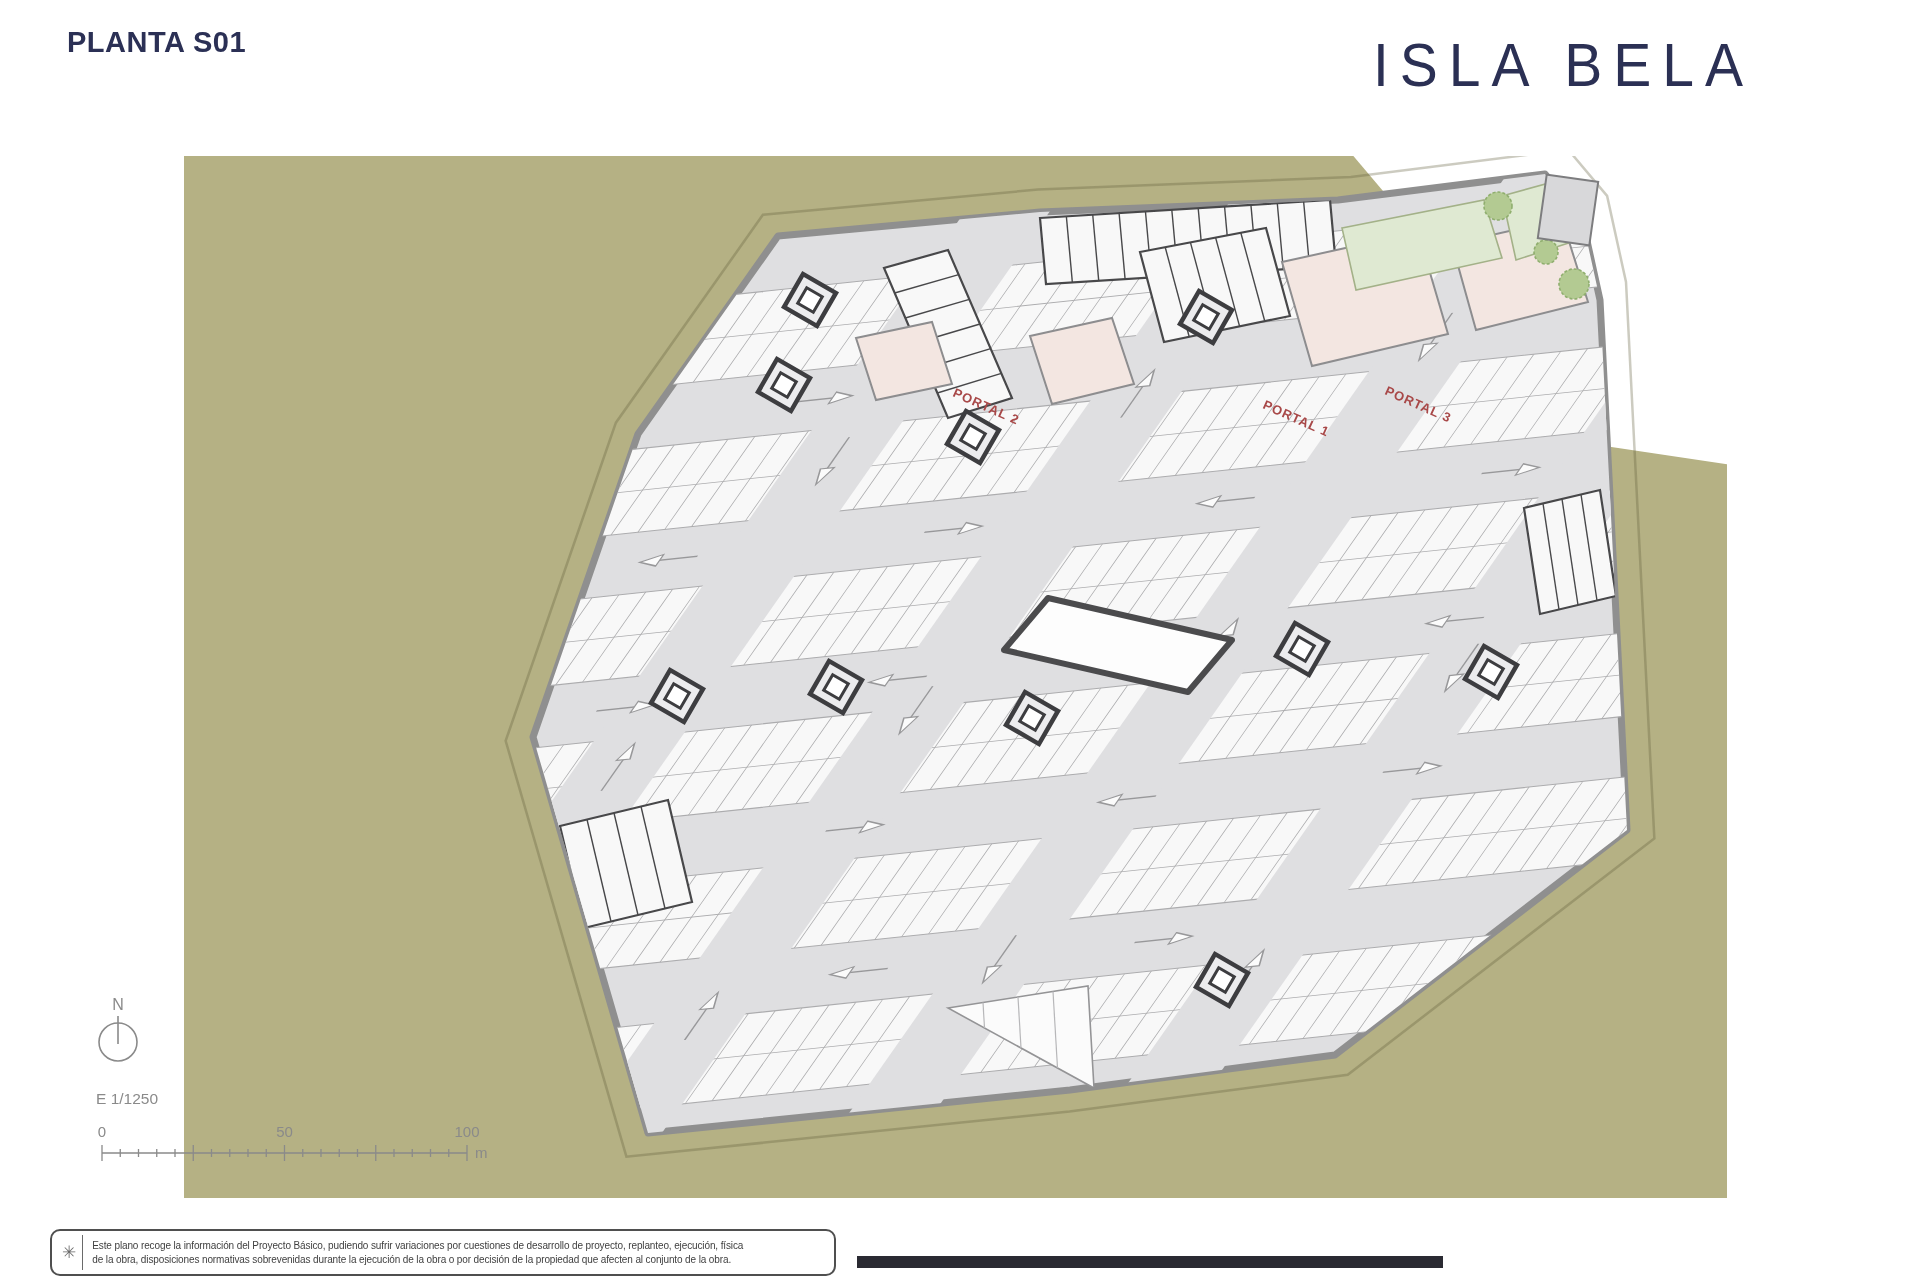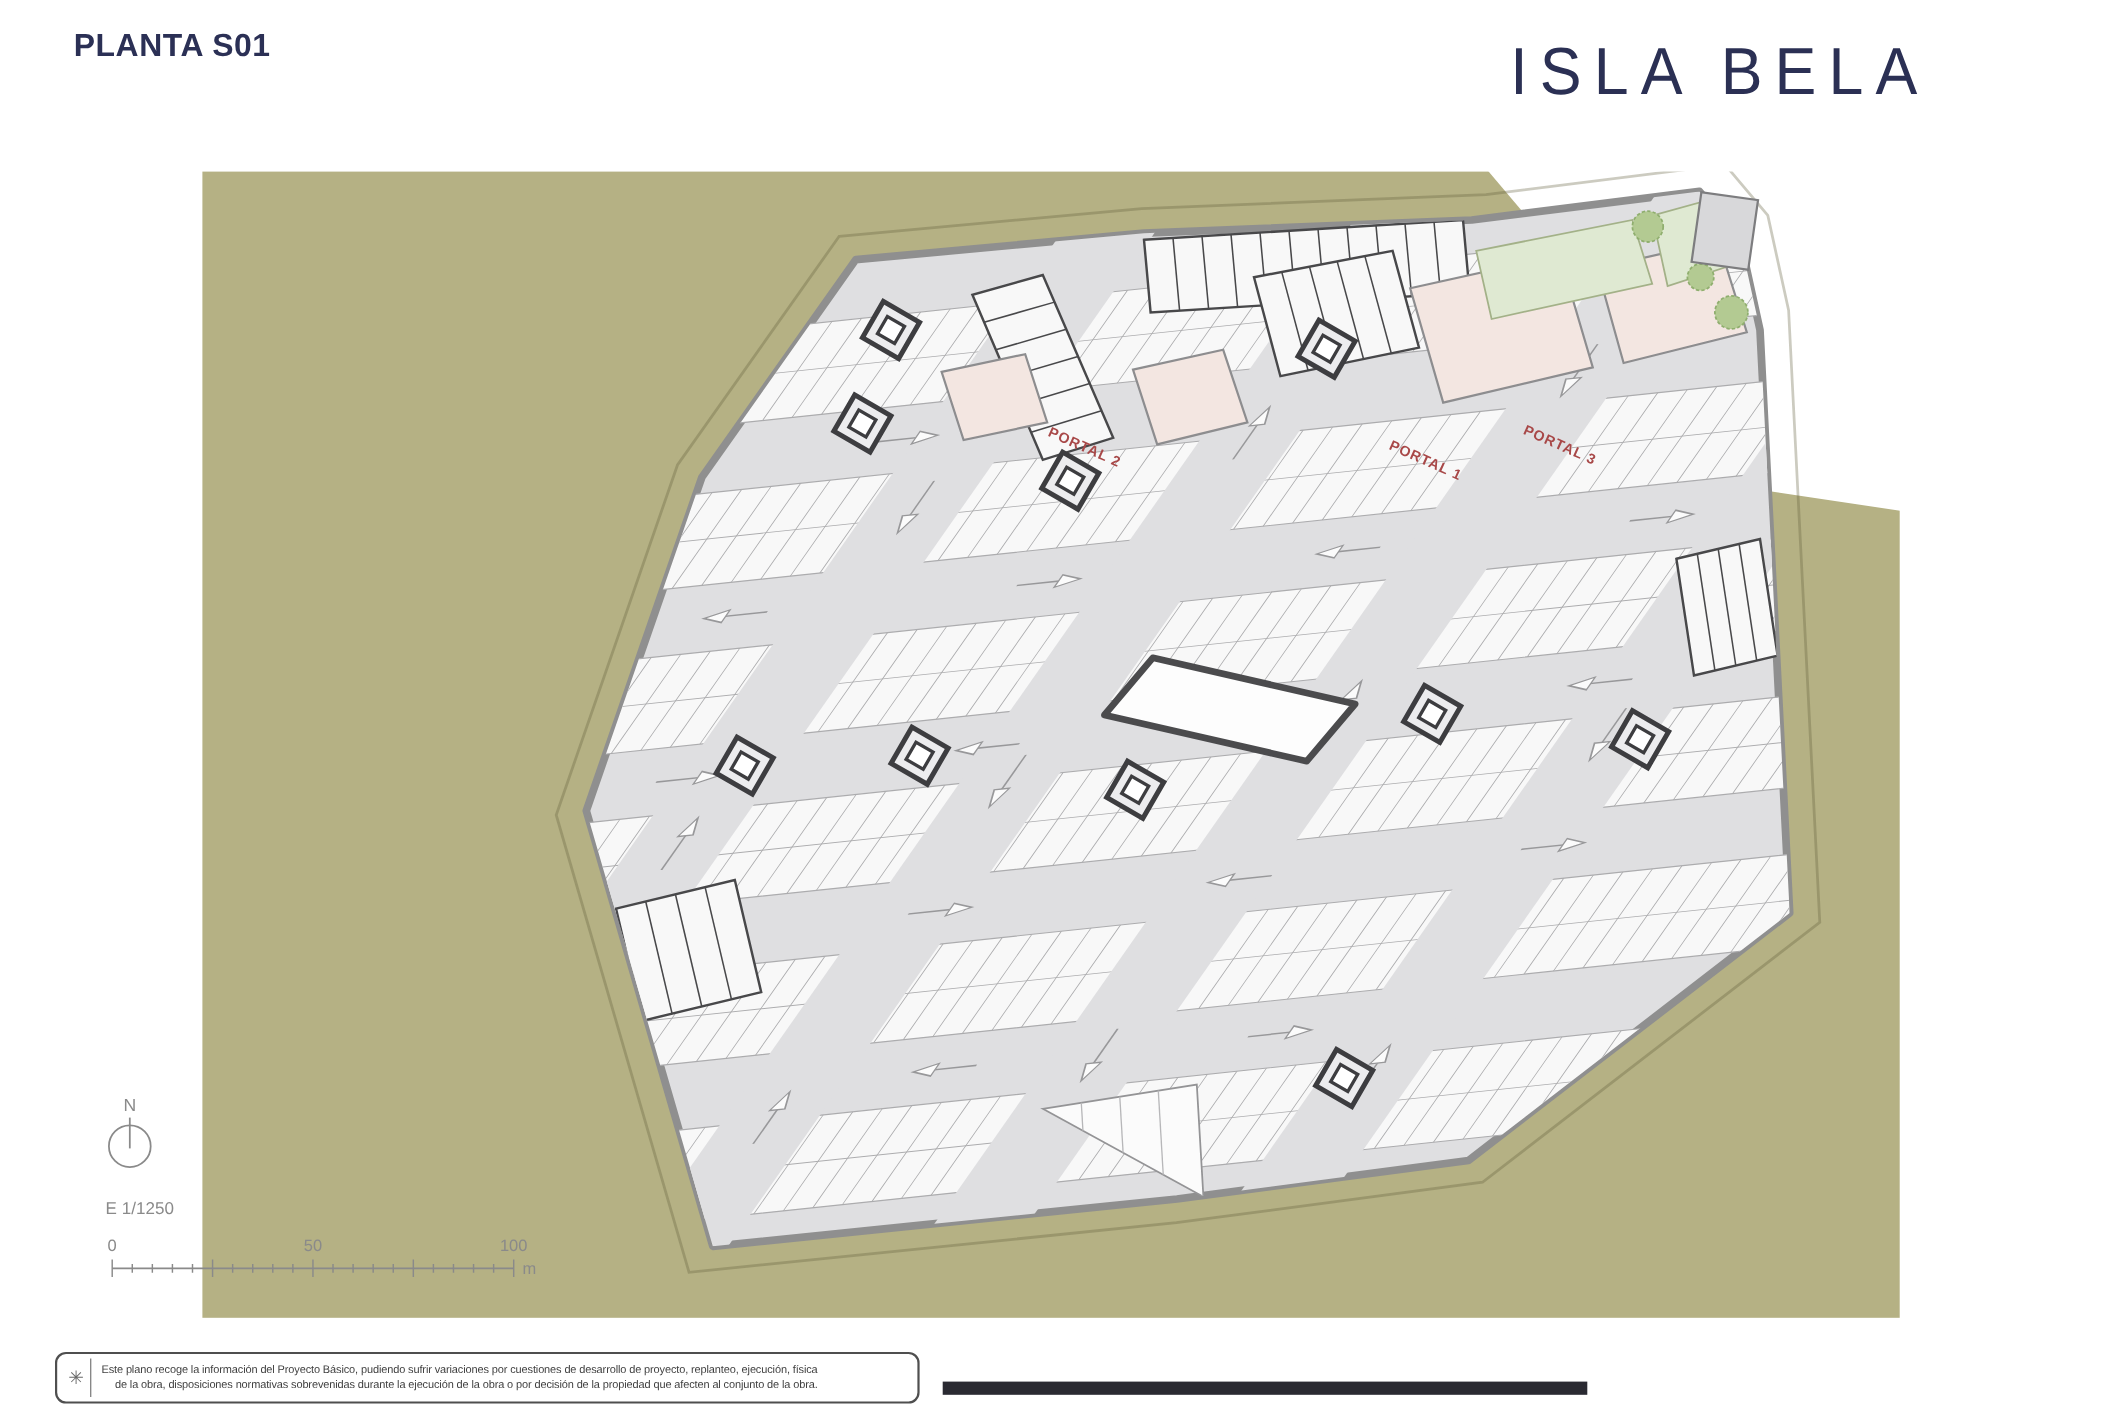--- a/index.html
+++ b/index.html
@@ -9,21 +9,21 @@
          color:#2b3055;letter-spacing:.5px;white-space:nowrap;}
   .brand-top{position:absolute;top:30px;right:74px;font-size:57px;font-weight:200;
          color:#2b3054;letter-spacing:11px;white-space:nowrap;transform:scaleY(1.06);
          transform-origin:top right;}
   #plan{position:absolute;left:0;top:0;}
   .disclaimer{position:absolute;left:50px;top:1229px;width:786px;height:47px;
          border:2px solid #4f4f4f;border-radius:10px;background:#ffffff;
          display:flex;align-items:center;box-sizing:border-box;padding:2px 8px;}
   .gear{font-size:17px;color:#6a6a6a;padding:0 6px 0 2px;}
   .vdiv{width:0;border-left:1.5px solid #6a6a6a;align-self:stretch;margin:2px 9px 2px 0;}
-  .dlines{font-size:10px;line-height:13.5px;color:#3f3f3f;letter-spacing:-0.12px;white-space:nowrap;text-align:right;}
+  .dlines{font-size:10px;line-height:13.5px;color:#3f3f3f;letter-spacing:-0.12px;white-space:nowrap;}
   .footer-bar{position:absolute;left:857px;top:1256px;width:586px;height:12px;background:#2a2a32;}
   .brand-bottom{position:absolute;right:60px;top:1220px;font-size:46px;font-weight:bold;
          color:#22274b;letter-spacing:15px;white-space:nowrap;}
   .accent{position:absolute;left:5px;top:-5px;width:14px;height:5px;background:#7fae64;
          border-radius:3px;transform:rotate(-18deg);}
 </style>
 </head>
 <body>
 
 <div class="page">

